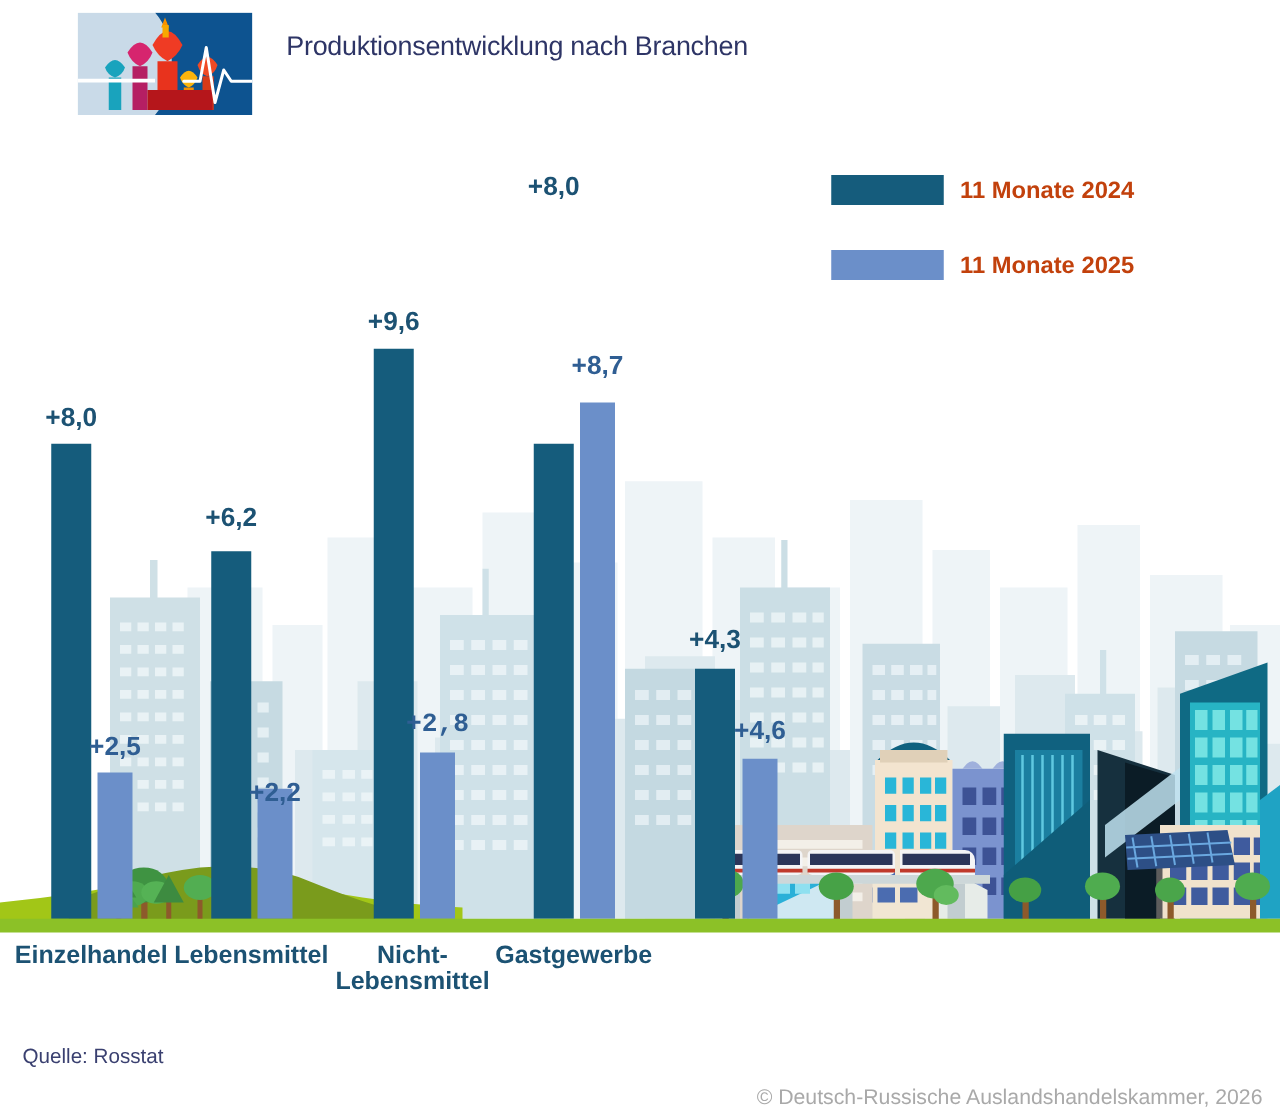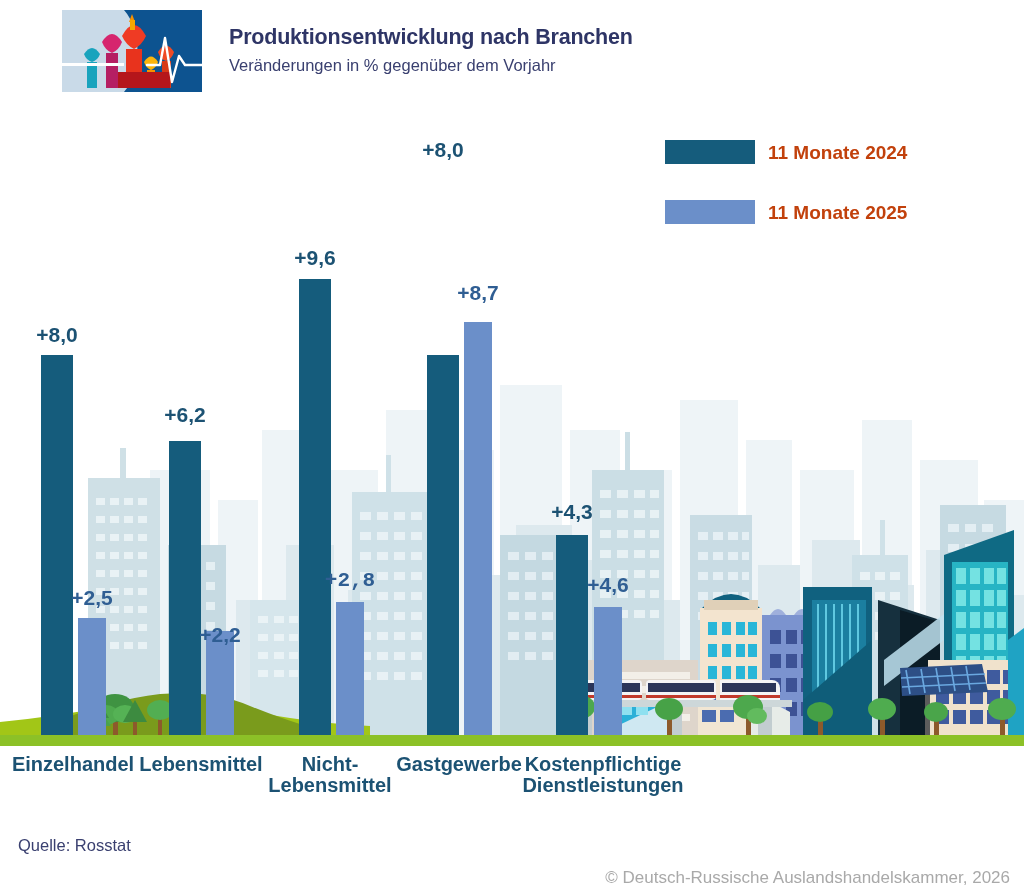--- a/index.html
+++ b/index.html
@@ -9,21 +9,21 @@
     font-family: "Liberation Sans", sans-serif;
     overflow: hidden;
   }
   #page { position: relative; width: 1024px; height: 893px; background: #fff; }
 
   
   .header { position: absolute; left: 0; top: 0; width: 1024px; height: 110px; }
   .logo-box { position: absolute; left: 62px; top: 10px; width: 140px; height: 82px; overflow: hidden; }
   .title-wrap { position: absolute; left: 229px; top: 24px; }
   .chart-title {
-    font-size: 21.5px; font-weight: bold; color: #2e3566;
+    font-size: 21.5px; font-weight: normal; color: #2e3566;
     letter-spacing: -0.2px; white-space: nowrap; line-height: 27px;
   }
   .chart-subtitle {
     font-size: 16.5px; font-weight: normal; color: #3a4070;
     white-space: nowrap; line-height: 24px; margin-top: 2px;
   }
 
   
   .plot { position: absolute; left: 0; top: 0; width: 1024px; height: 750px; overflow: hidden; }
   .cityscape { position: absolute; left: 0; top: 0; width: 1024px; height: 750px; }
@@ -106,21 +106,20 @@
         </g>
 
         <rect x="0" y="53" width="62" height="3" fill="#ffffff"></rect>
 
         <polyline points="85,55 98,55 103,28 110,72 117,46 123,55 140,55" fill="none" stroke="#ffffff" stroke-width="2.4" stroke-linecap="round" stroke-linejoin="round"></polyline>
       </svg>
     </div>
 
     <div class="title-wrap">
       <div class="chart-title">Produktionsentwicklung nach Branchen</div>
-      <div class="chart-subtitle">Veränderungen in % gegenüber dem Vorjahr</div>
     </div>
   </div>
 
   <div class="plot">
 
     <svg class="cityscape" viewBox="0 0 1024 750" preserveAspectRatio="none">
 
       <g fill="#eef4f7">
         <rect x="96" y="520" width="46" height="215"></rect>
         <rect x="150" y="470" width="60" height="265"></rect>
@@ -680,22 +679,18 @@
 
     <div class="cat" style="left:259px; width:142px;">
       <span>Nicht-</span><br>
       <span>Lebensmittel</span>
     </div>
 
     <div class="cat" style="left:388px; width:142px;">
       <span>Gastgewerbe</span>
     </div>
 
-    <div class="cat" style="left:518px; width:170px;">
-      <span>Kostenpflichtige</span><br>
-      <span>Dienstleistungen</span>
-    </div>
   </div>
 
   <div class="source">Quelle: Rosstat</div>
   <div class="copyright">© Deutsch-Russische Auslandshandelskammer, 2026</div>
 
 </div>
 
 </body></html>

